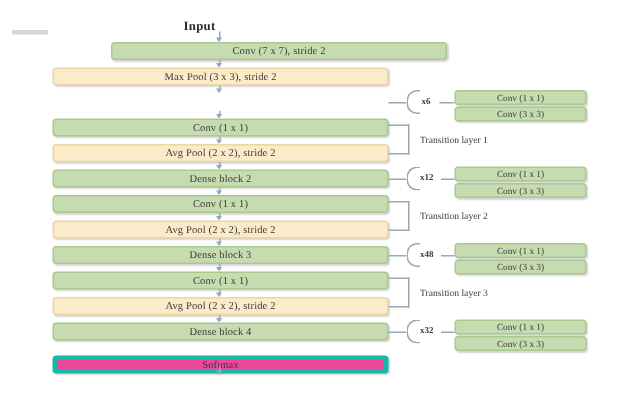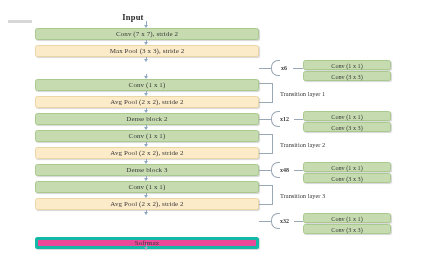--- a/index.html
+++ b/index.html
@@ -134,30 +134,31 @@
 </head>
 <body>
 
 <div id="canvas">
 
   <div class="artifact"></div>
 
   <div class="endpoint" style="top:12px;">Input</div>
 
 
-  <div class="node green" style="top:28px;">Conv (7 x 7), stride 2</div>
+  <div class="node green" style="top:28px;margin-left:39px;">Conv (7 x 7), stride 2</div>
   <div class="node cream" style="top:45px;">Max Pool (3 x 3), stride 2</div>
   <div class="node green" style="top:79px;">Conv (1 x 1)</div>
   <div class="node cream" style="top:96px;">Avg Pool (2 x 2), stride 2</div>
   <div class="node green" style="top:113px;">Dense block 2</div>
   <div class="node green" style="top:130px;">Conv (1 x 1)</div>
   <div class="node cream" style="top:147px;">Avg Pool (2 x 2), stride 2</div>
   <div class="node green" style="top:164px;">Dense block 3</div>
   <div class="node green" style="top:181px;">Conv (1 x 1)</div>
   <div class="node cream" style="top:198px;">Avg Pool (2 x 2), stride 2</div>
+  <div class="node green" style="top:215px;">Dense block 4</div>
   <div class="node blue" style="top:237px;">Softmax</div>
 
   <div class="arrow" style="top:21px;  height:6px;"></div>
   <div class="arrow" style="top:40px;  height:4px;"></div>
   <div class="arrow" style="top:57px;  height:4px;"></div>
   <div class="arrow" style="top:74px;  height:4px;"></div>
   <div class="arrow" style="top:91px;  height:4px;"></div>
   <div class="arrow" style="top:108px; height:4px;"></div>
   <div class="arrow" style="top:125px; height:4px;"></div>
   <div class="arrow" style="top:142px; height:4px;"></div>

